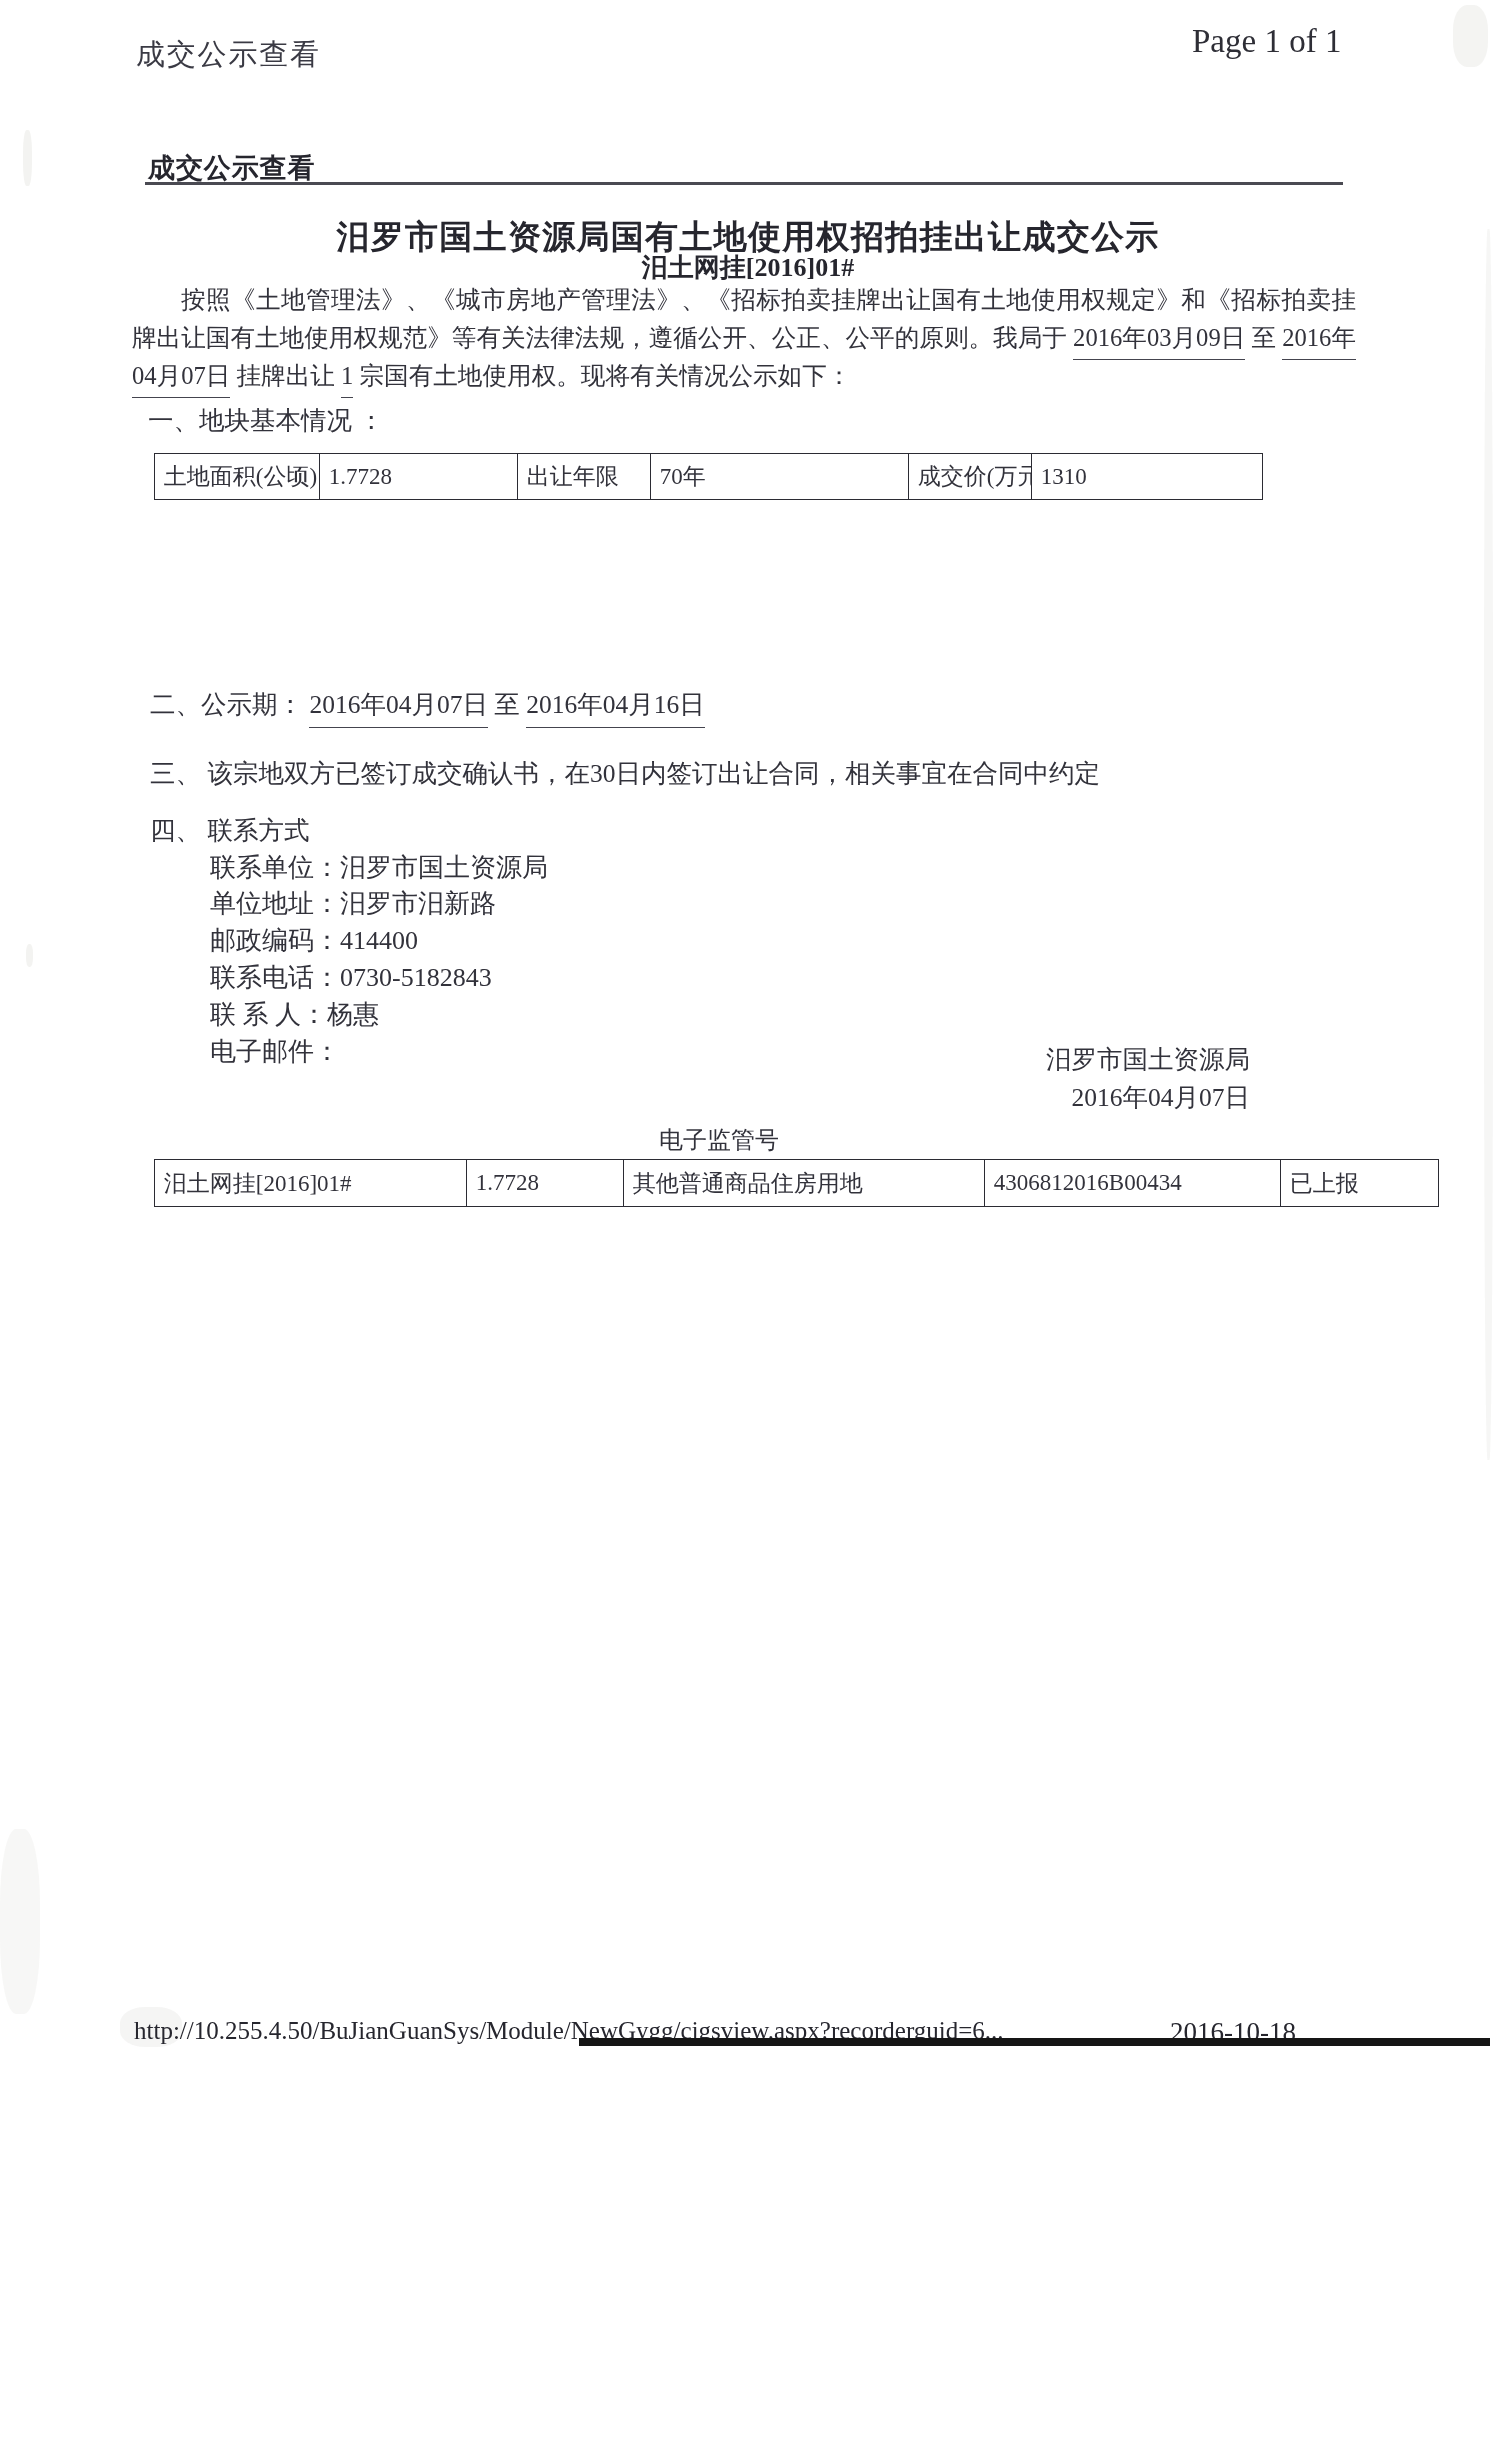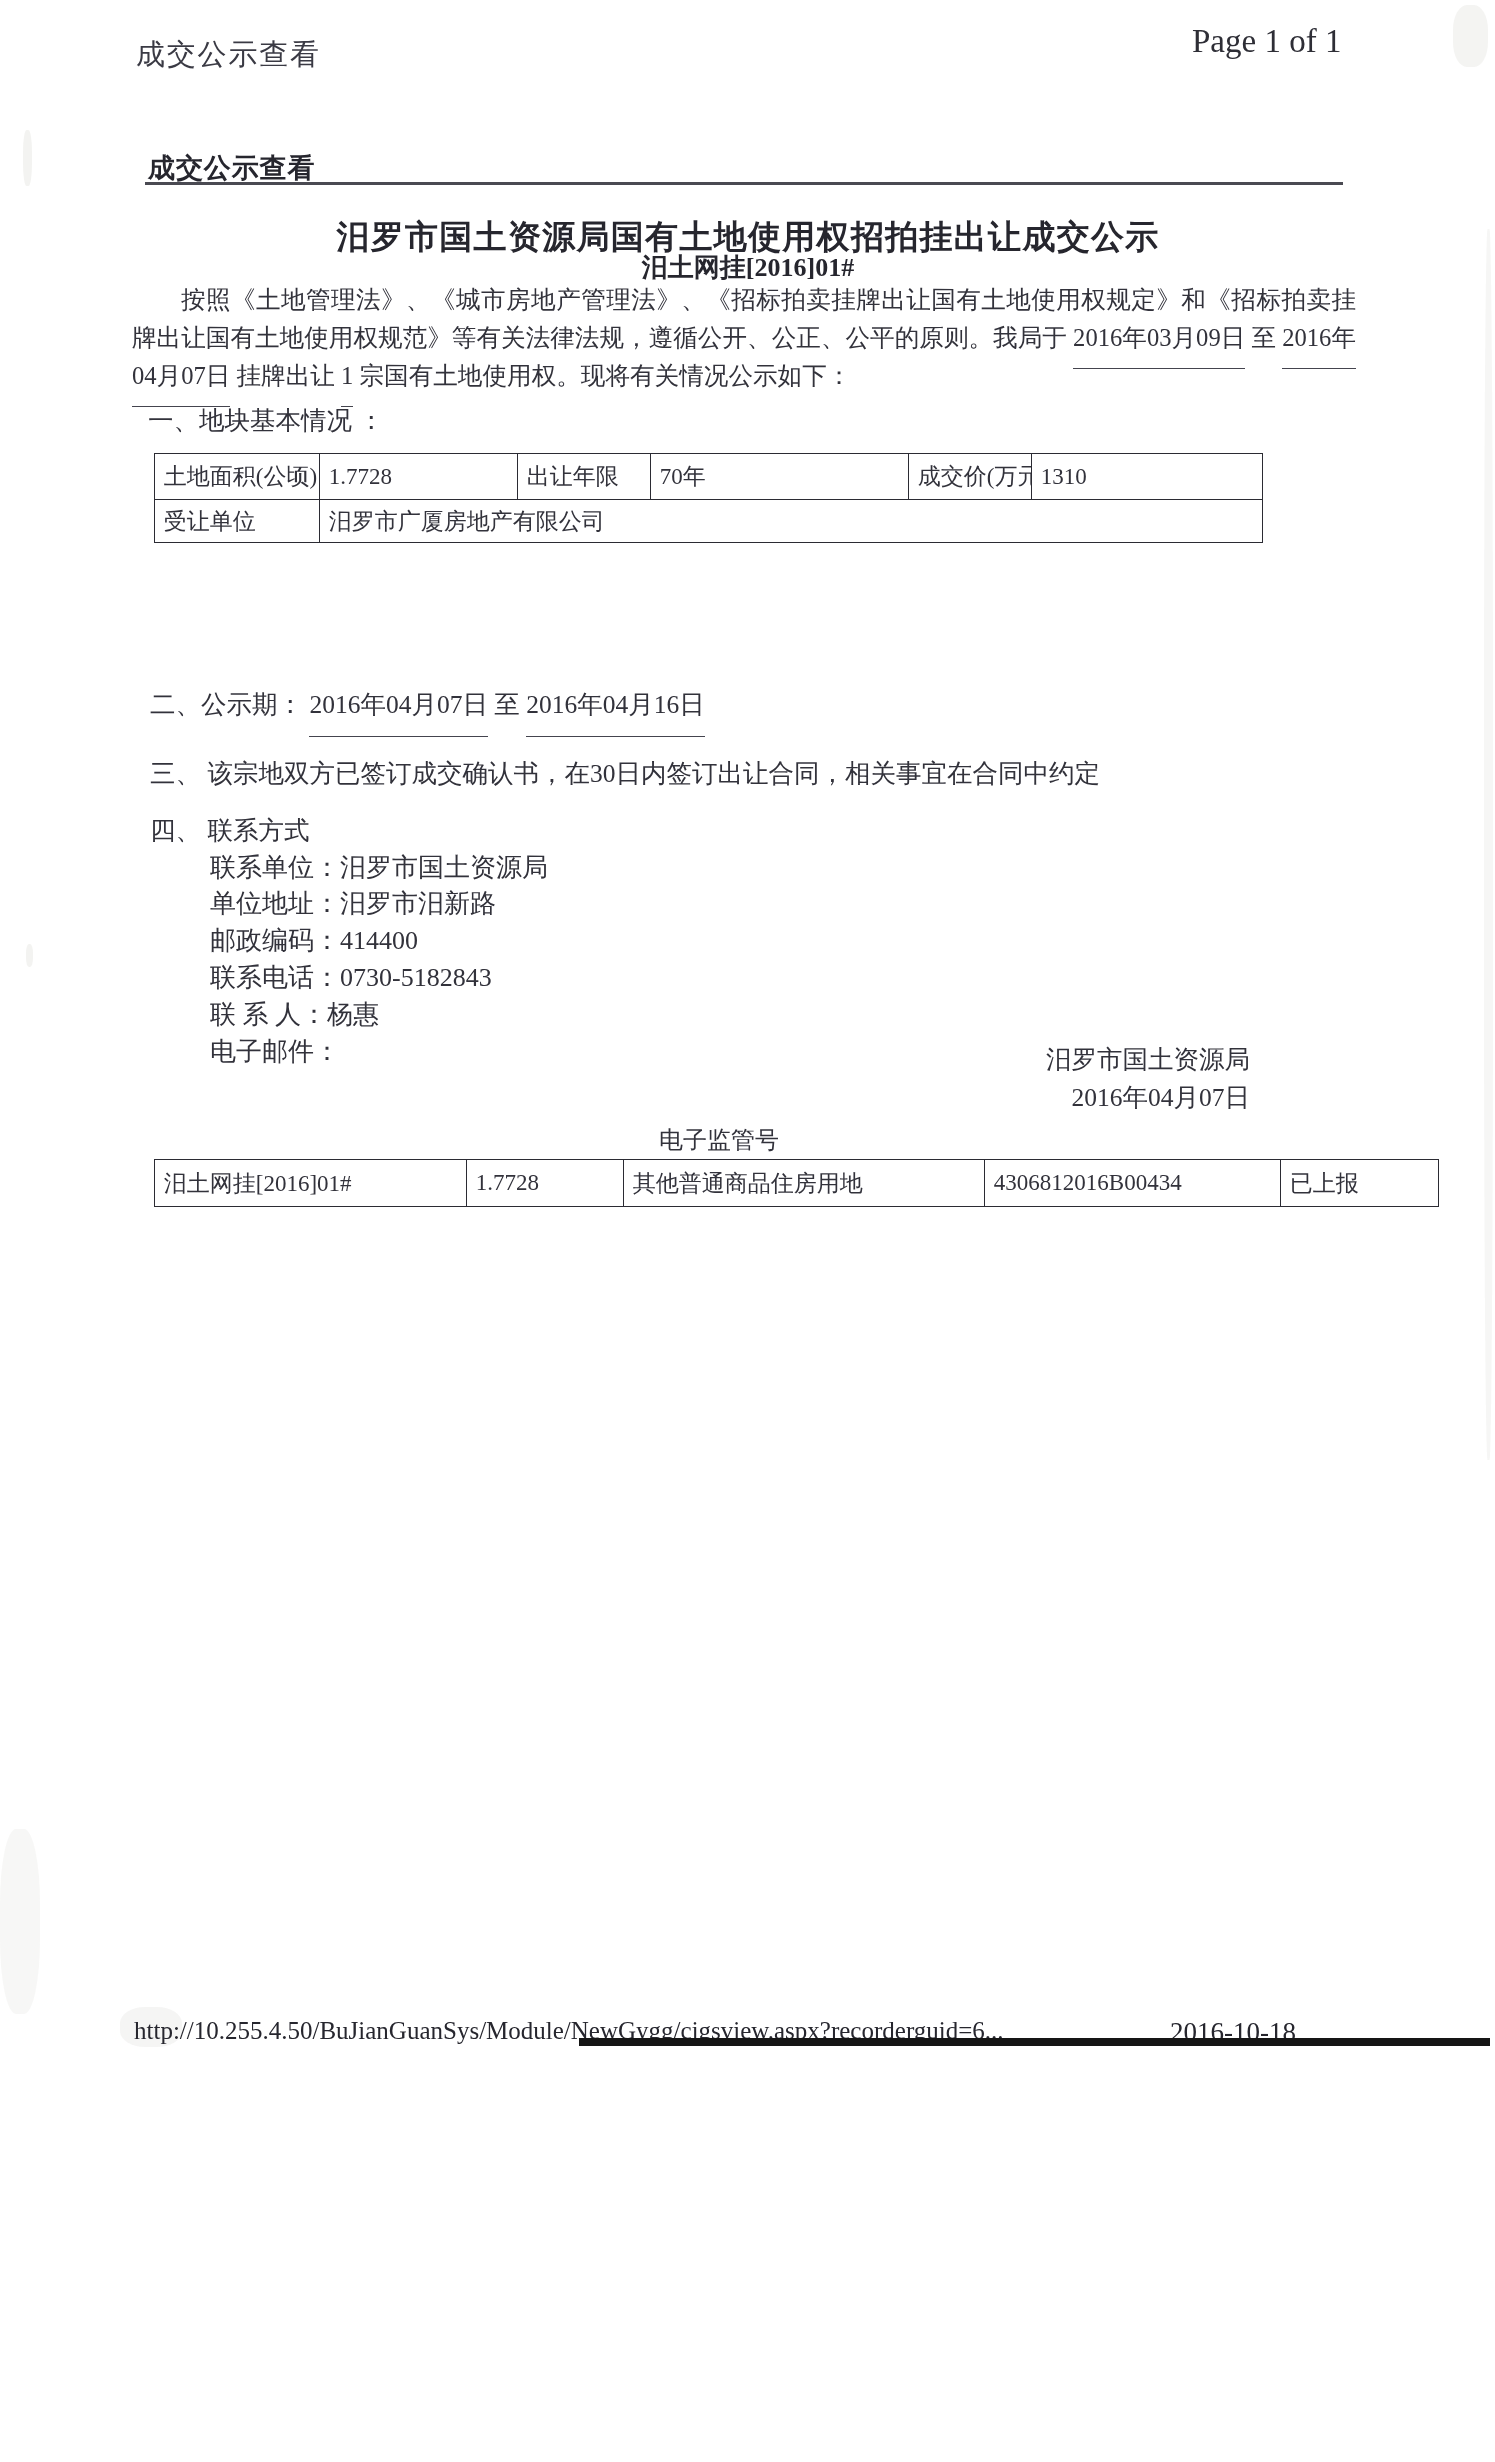--- a/index.html
+++ b/index.html
@@ -29,21 +29,21 @@
   .doc-title-wrap{left:150px;top:215px;width:1196px;text-align:center;}
   .doc-title{font-size:33px;font-weight:bold;letter-spacing:1.3px;color:#26262e;}
   .doc-number{left:150px;top:250px;width:1196px;text-align:center;font-size:26px;font-weight:bold;color:#26262e;}
 
   
   .intro{
     left:132px;top:281px;width:1224px;
     font-size:24.6px;line-height:38px;text-align:justify;text-indent:49px;
     color:var(--ink);
   }
-  .u{border-bottom:1.8px solid #44444e;padding-bottom:17px;}
+  .u{border-bottom:1.8px solid #44444e;padding-bottom:8px;}
 
   .h-line{font-size:25.5px;color:var(--ink);}
   .sec1-heading{left:148px;top:403px;}
   .sec2-line{left:150px;top:687px;}
   .sec3-line{left:150px;top:756px;}
   .sec4-heading{left:150px;top:813px;}
 
   
   table{border-collapse:collapse;table-layout:fixed;background:transparent;}
   td,th{
@@ -116,24 +116,20 @@
   </colgroup>
   <tbody>
   <tr style="height:46px;">
     <td>土地面积(公顷)</td>
     <td>1.7728</td>
     <td>出让年限</td>
     <td>70年</td>
     <td>成交价(万元)</td>
     <td>1310</td>
   </tr>
-  <tr style="height:43px;">
-    <td>受让单位</td>
-    <td colspan="5">汨罗市广厦房地产有限公司</td>
-  </tr>
 </tbody>
   </table>
 
 <div class="abs h-line sec2-line"><span>二、公示期： </span><span class="u">2016年04月07日</span><span> 至 </span><span class="u">2016年04月16日</span></div>
 
 <div class="abs h-line sec3-line">三、 该宗地双方已签订成交确认书，在30日内签订出让合同，相关事宜在合同中约定</div>
 
 <div class="abs h-line sec4-heading">四、 联系方式</div>
 
 <div class="abs contact-line" style="top:850px;"><span>联系单位：</span><span>汨罗市国土资源局</span></div>

